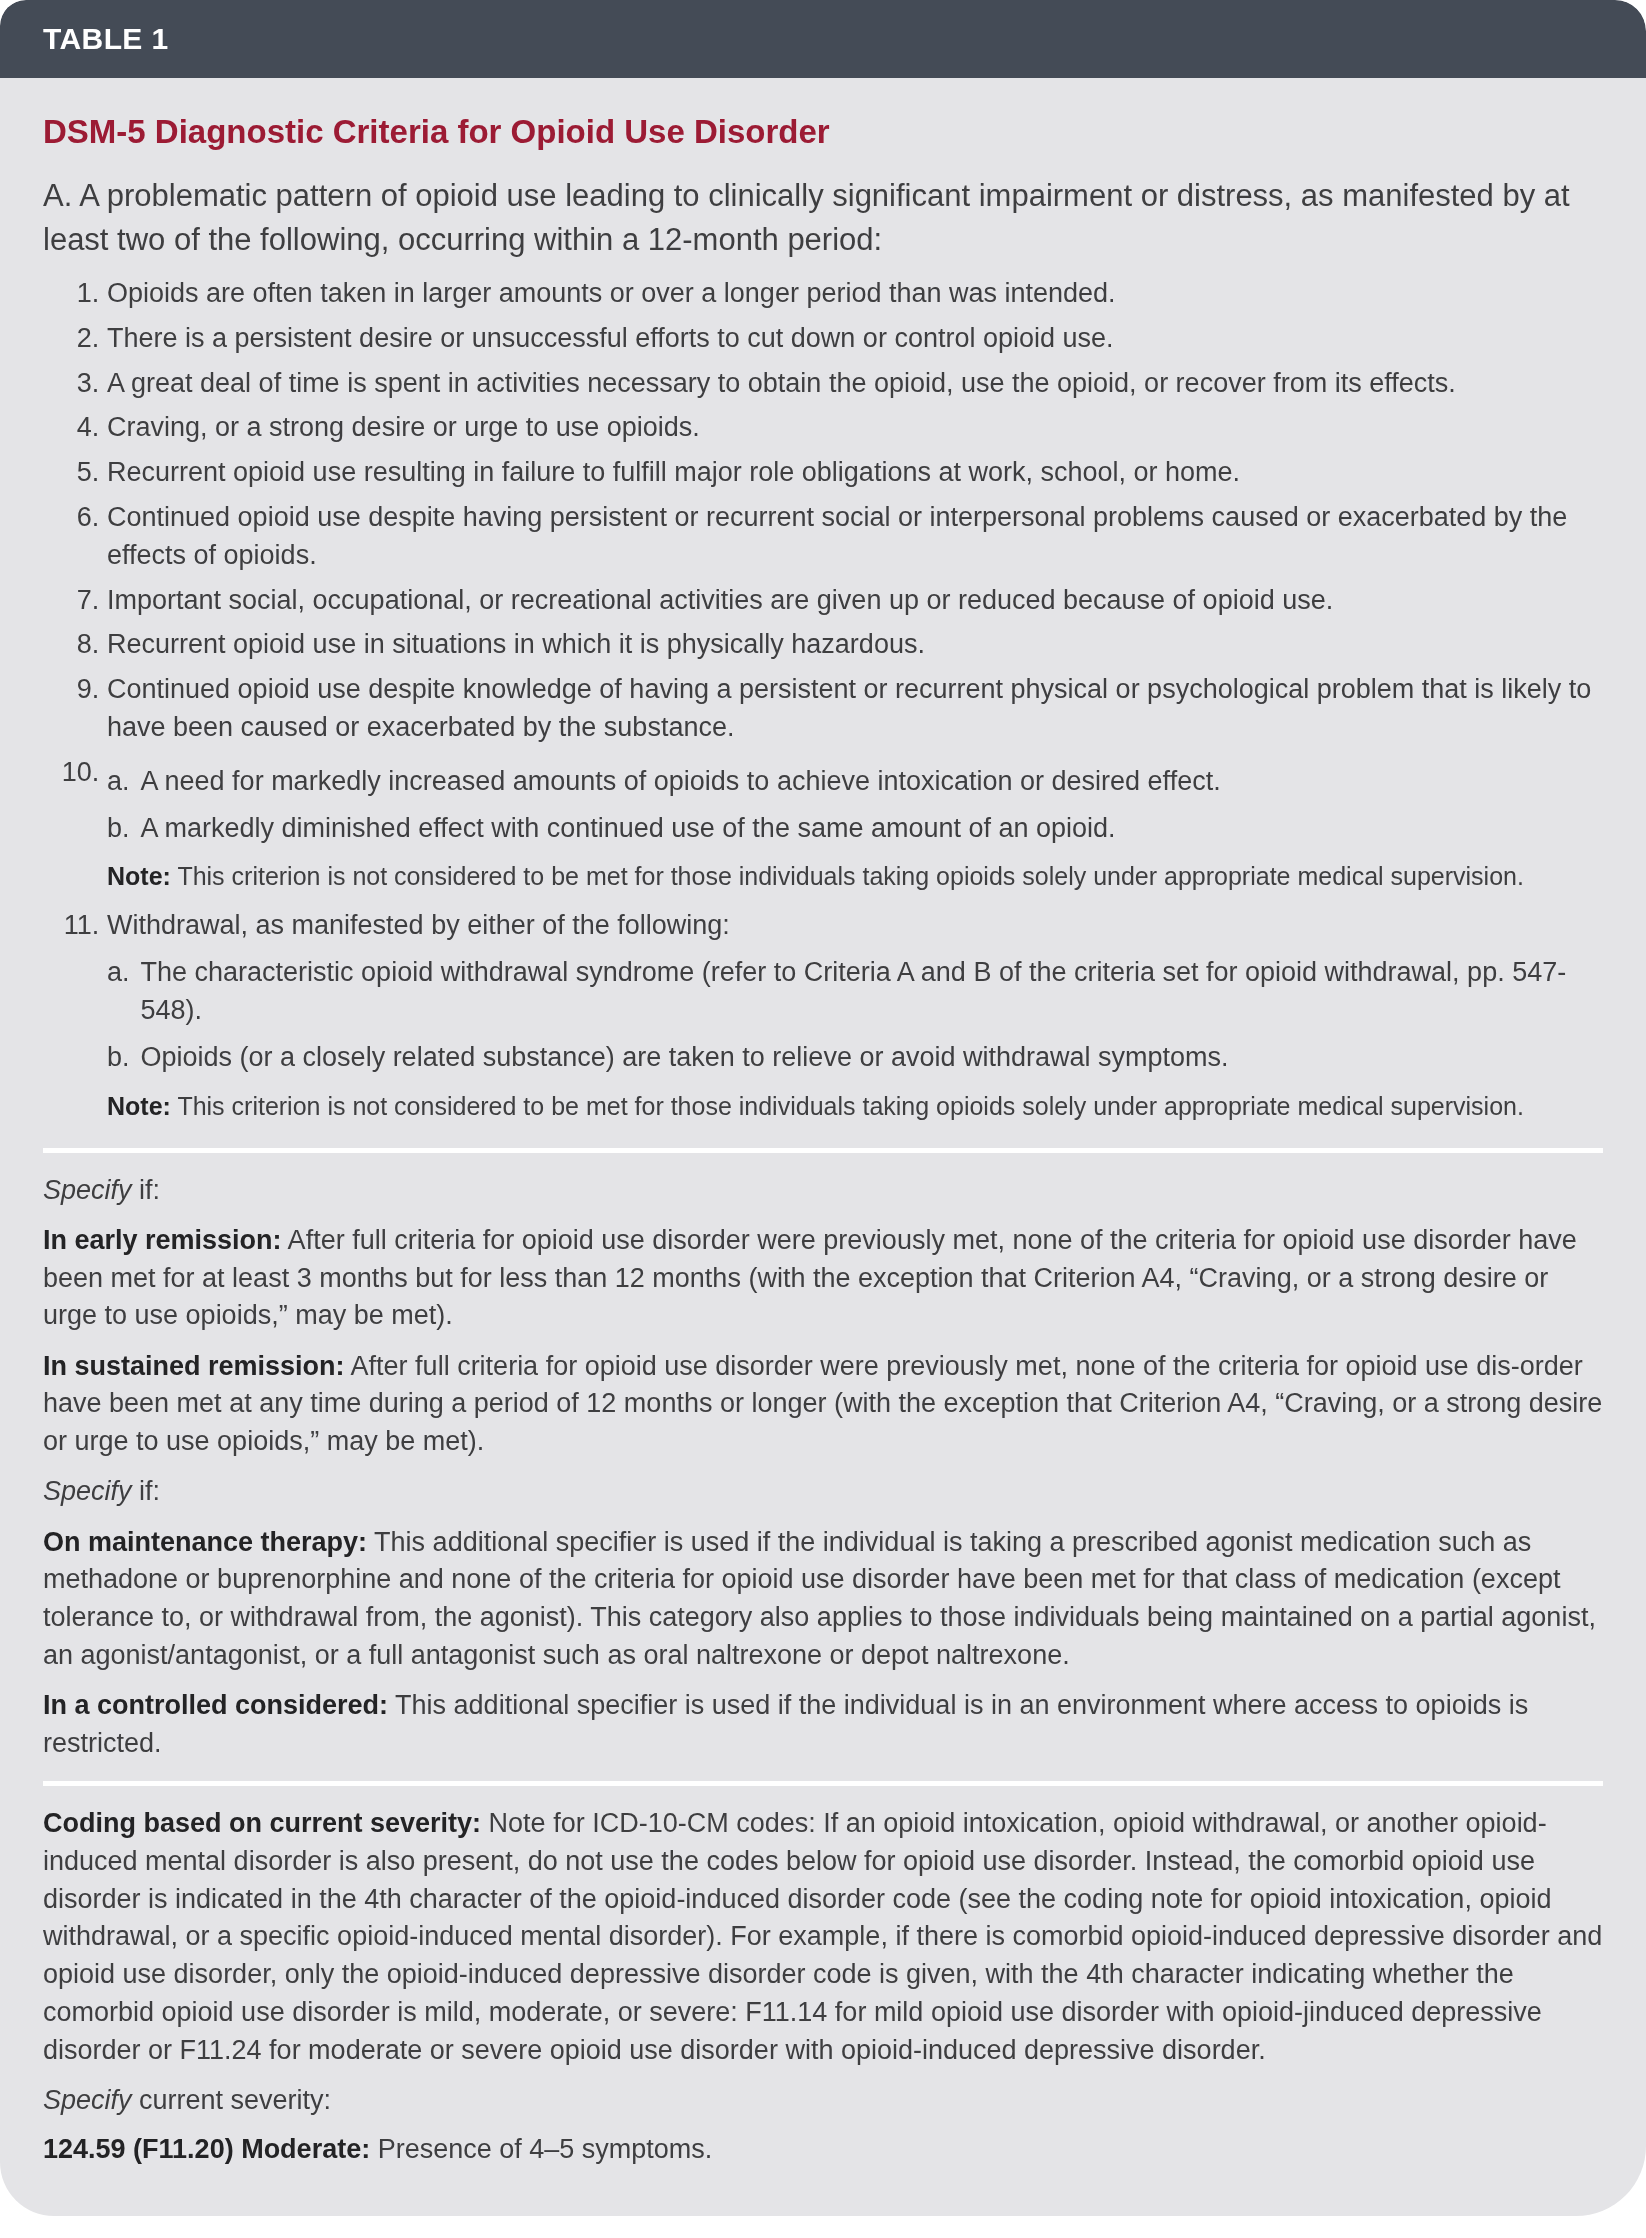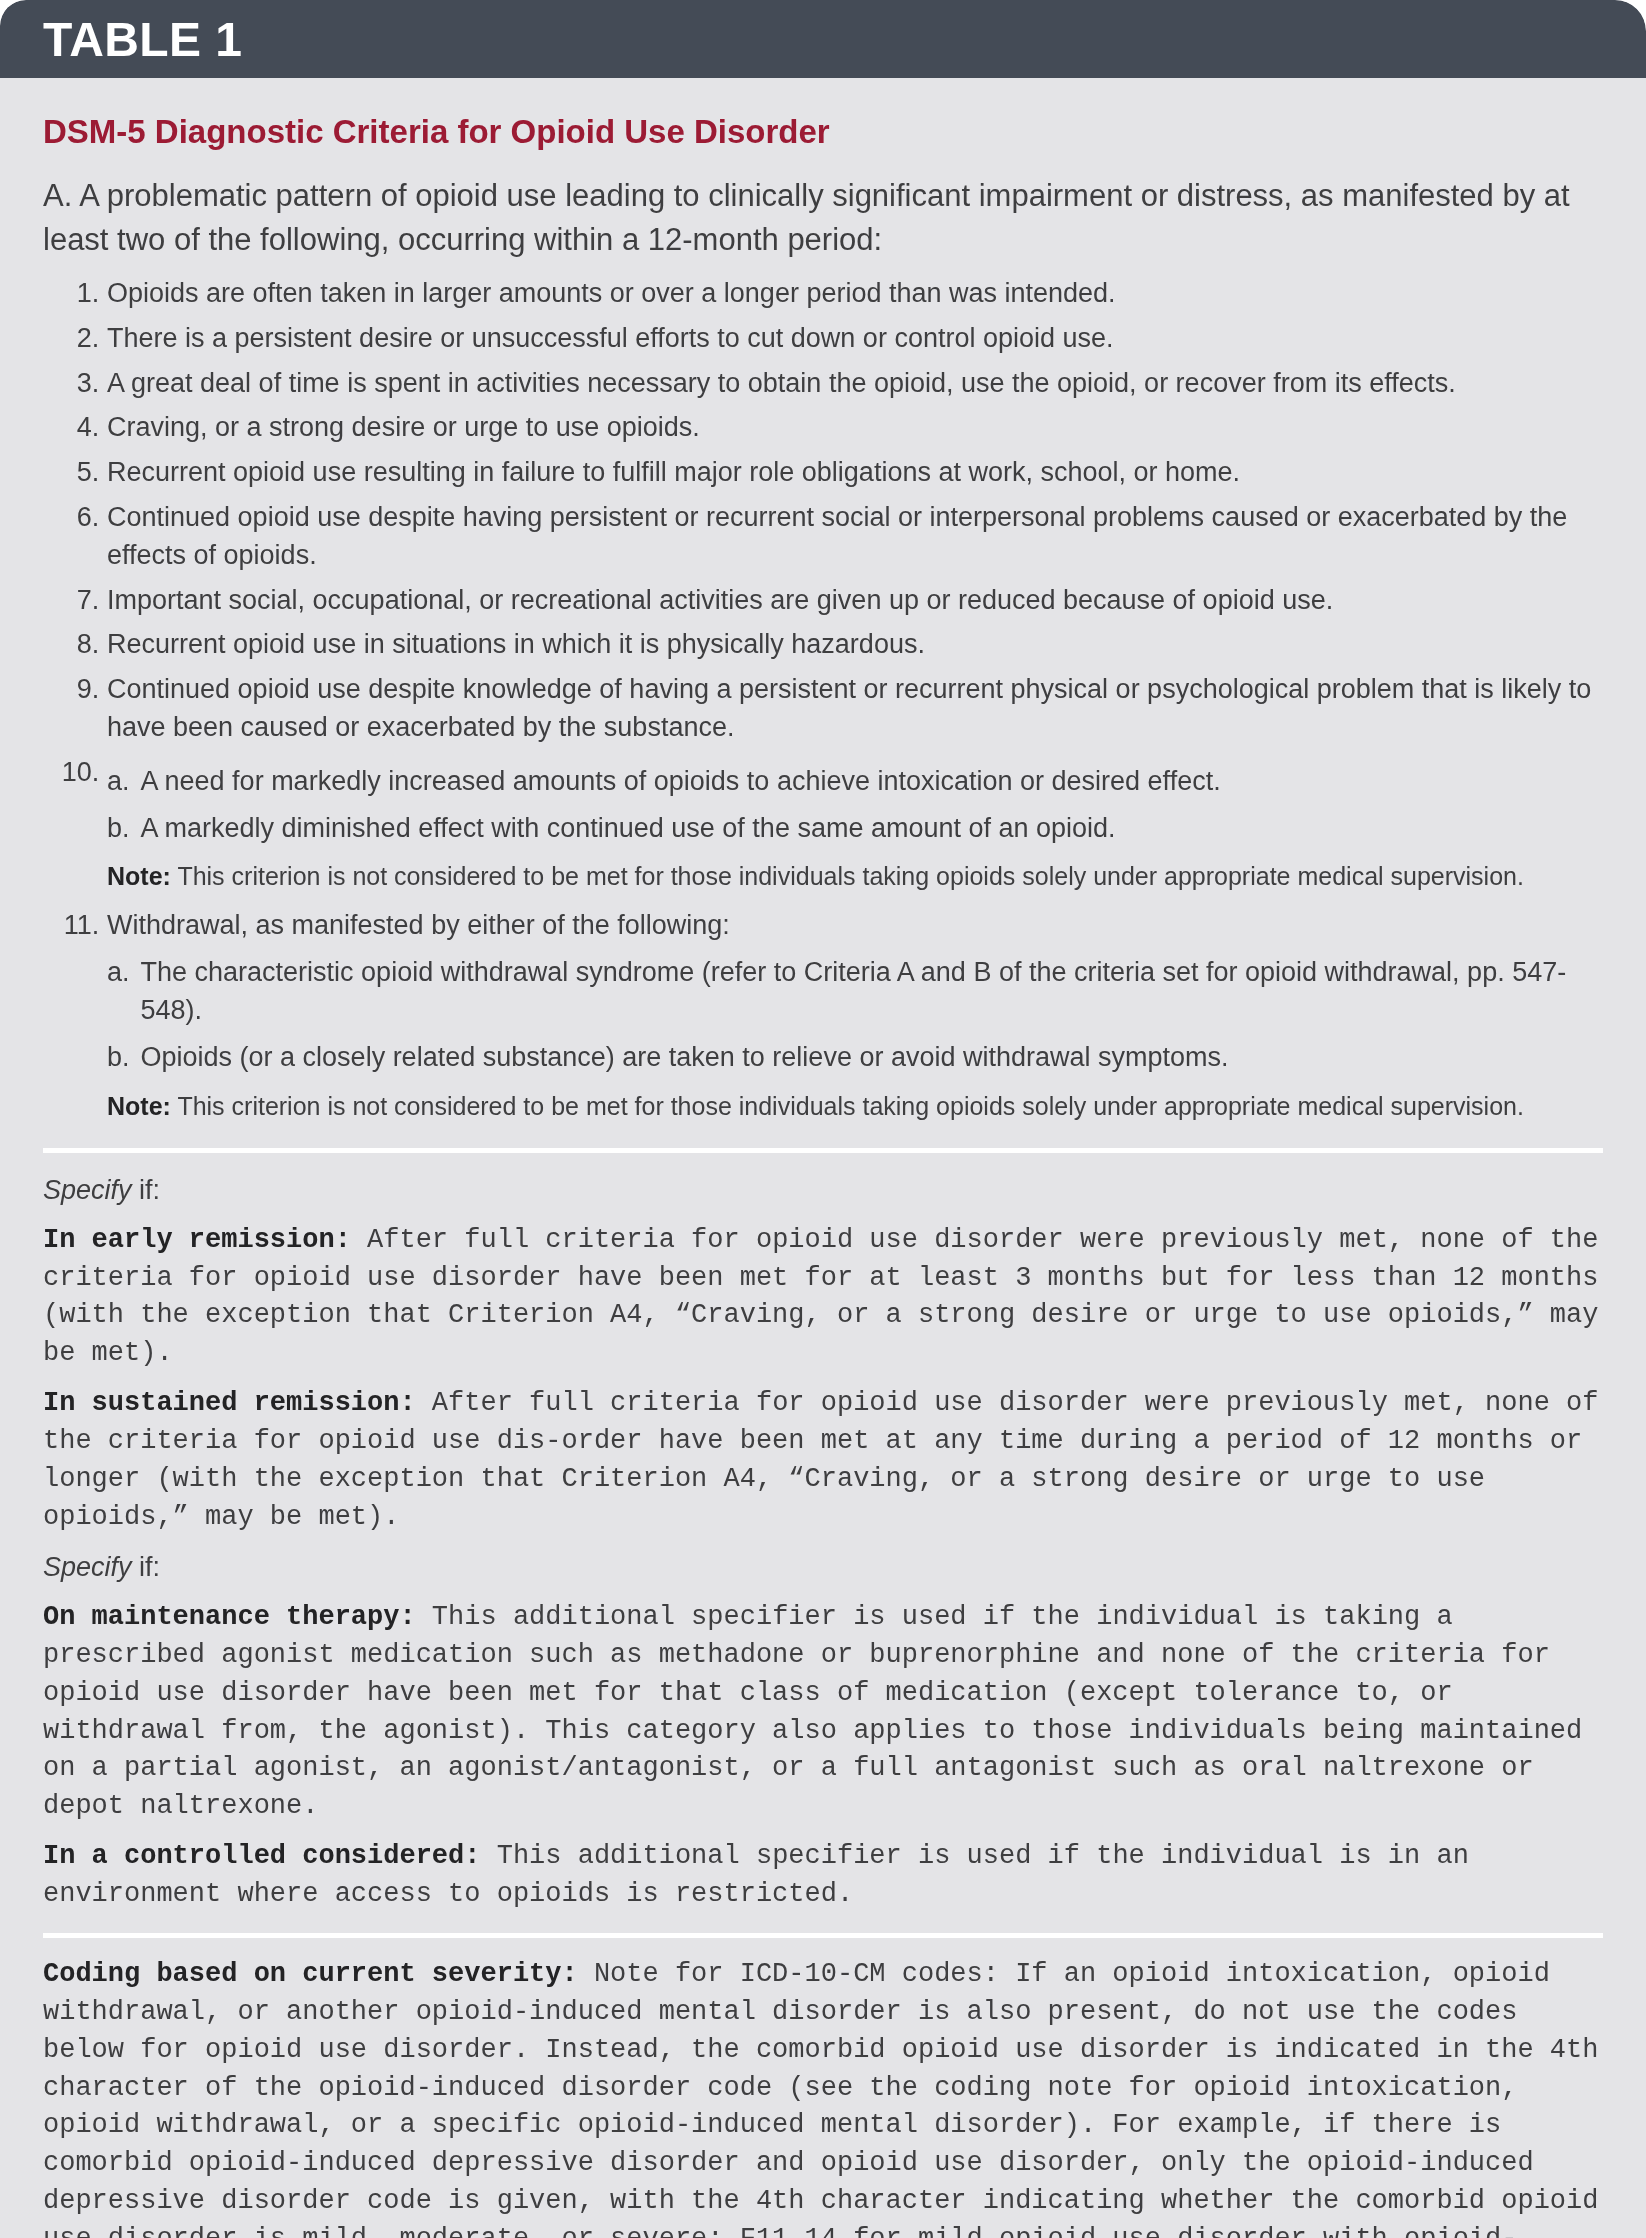--- a/index.html
+++ b/index.html
@@ -28,21 +28,21 @@
   .table-header{
     background:var(--header-bar);
     height:78px;
     display:flex;
     align-items:center;
     padding:0 43px;
     border-radius:26px 31px 0 0;
   }
   .table-header .tlabel{
     color:#ffffff;
-    font-size:48px;
+    font-size:30px;
     font-weight:bold;
     letter-spacing:0.4px;
   }
   .card-body{
     padding:26px 43px 36px 43px;
   }
   .title{
     color:var(--title);
     font-size:33px;
     font-weight:bold;
@@ -89,21 +89,20 @@
   }
   .specify-heading{
     font-size:27px;
     line-height:1.4;
     margin:11px 0 4.7px 0;
   }
   .spec-para{
     font-size:27px;
     line-height:1.4;
     margin:12.4px 0;
-    font-family:Liberation Mono, monospace;
   }
   .spec-para strong, .severity strong{color:var(--bold-text);}
   .severity{
     font-size:27px;
     line-height:1.4;
     margin:11px 0;
   }
 </style>
 </head>
 <body>

